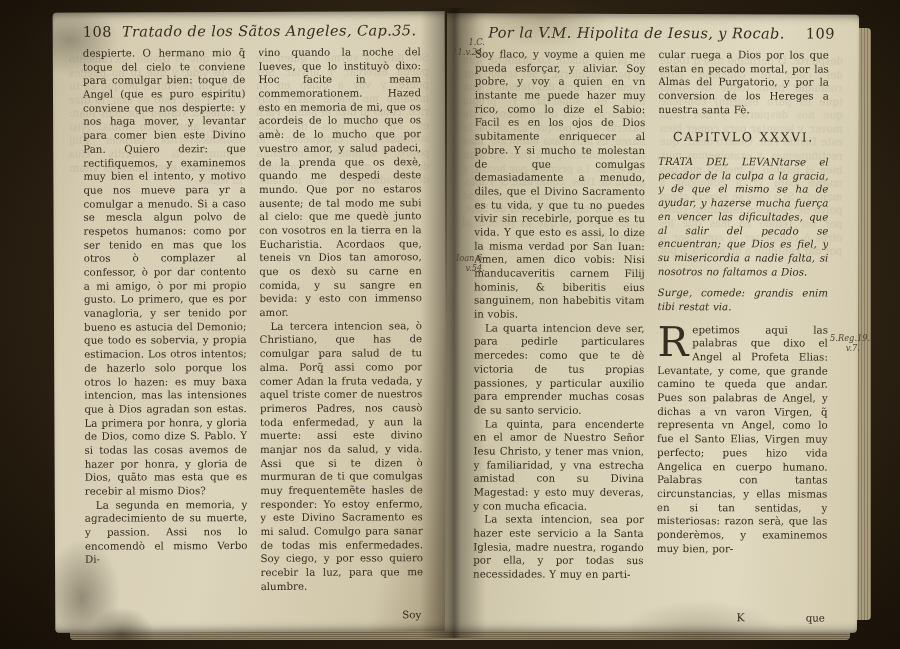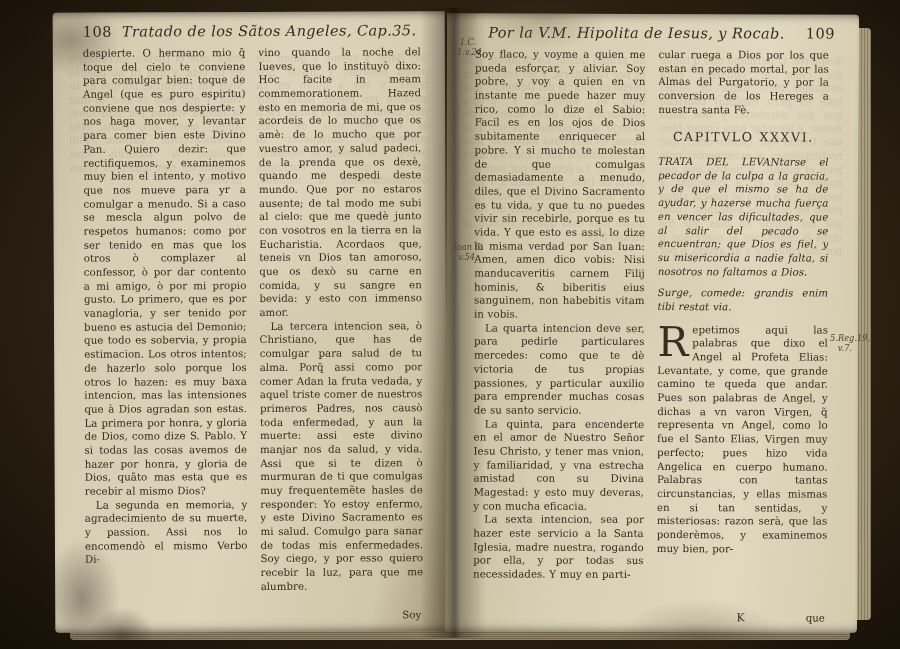--- a/index.html
+++ b/index.html
@@ -97,24 +97,24 @@
   .epigraph{font-style:italic;margin-bottom:9px;}
   .dropcap{
     float:left;font-size:41px;line-height:34px;padding:2px 4px 0 0;color:var(--ink);
   }
   .sig-line{position:absolute;left:0;right:2px;bottom:2px;height:14px;}
   .sig{position:absolute;left:50%;transform:translateX(-50%);font-size:11px;color:var(--ink);}
   .catchword-inline{position:absolute;right:0;font-size:10.3px;color:var(--ink);}
   
   .note{
     position:absolute;z-index:5;font-style:italic;font-size:8.3px;line-height:1.25;
-    color:var(--note-ink);width:34px;text-align:center;
+    color:var(--note-ink);width:34px;text-align:right;
   }
   .note-a{left:451px;top:37px;}
-  .note-b{left:451px;top:242px;font-style:italic;}
+  .note-b{left:451px;top:253px;font-style:italic;}
   .note-c{left:830px;top:333px;width:30px;}
 </style>
 </head>
 <body>
 
 <div class="photo">
 
   <div class="fore-edge"></div>
   <div class="bottom-edge"></div>
 

